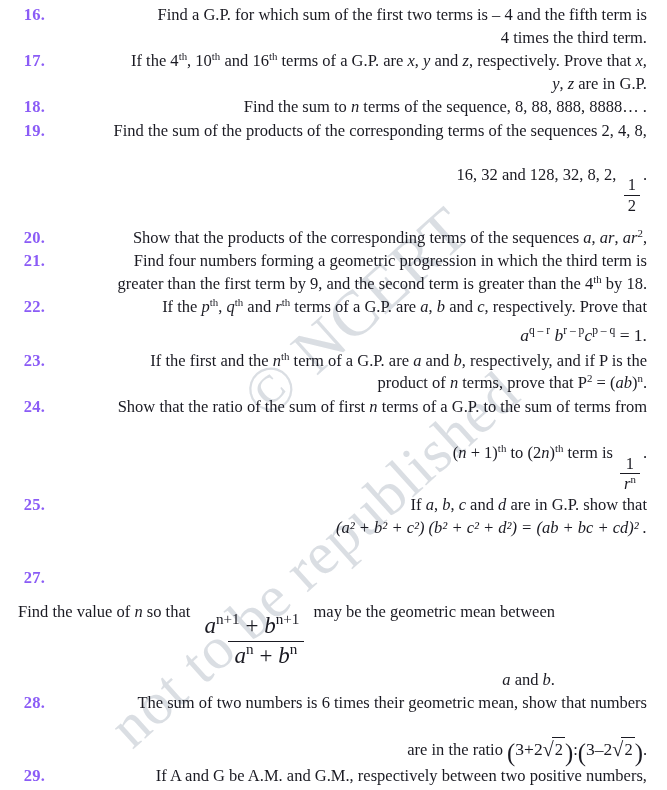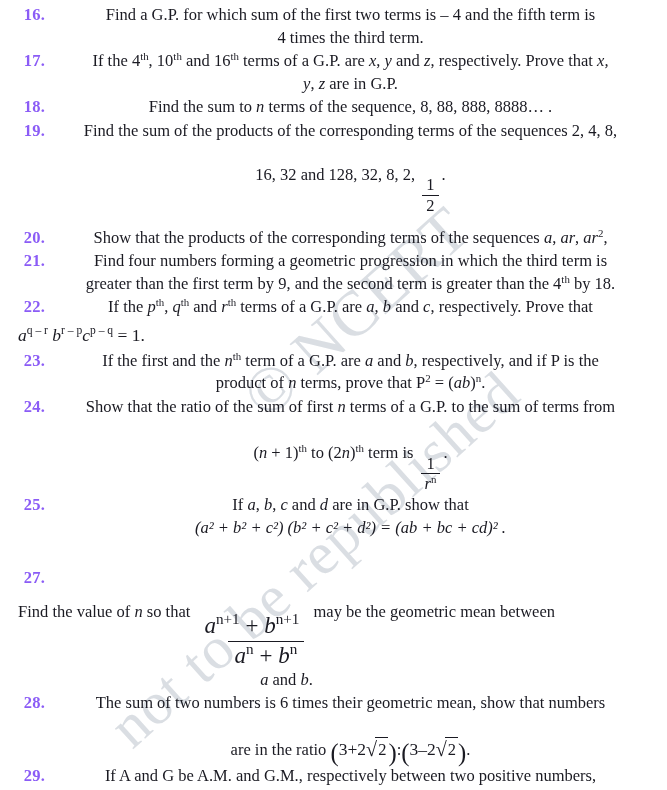--- a/index.html
+++ b/index.html
@@ -72,25 +72,25 @@
     box-sizing: border-box;
     letter-spacing: .2px;
   }
   .qbody {
     font-size: 16.5px;
     line-height: 22.5px;
     flex: 1;
     text-align: justify;
     text-justify: inter-word;
   }
-  .qbody.nojust { text-align: center; }
+  .qbody.nojust { text-align: right; }
 
   
   .display-math {
-    text-align: left;
+    text-align: right;
     font-size: 17px;
     line-height: 26px;
     margin: 3px 0 2px 0;
   }
 
   i, .it { font-style: italic; }
 
   sup { font-size: .66em; vertical-align: super; line-height: 0; }
 
   

